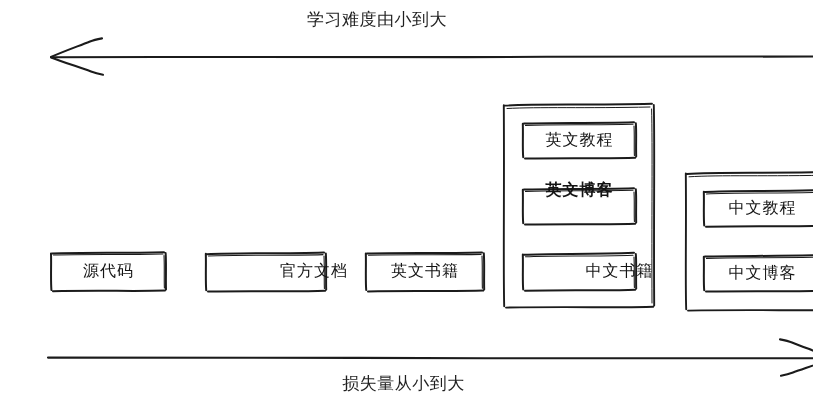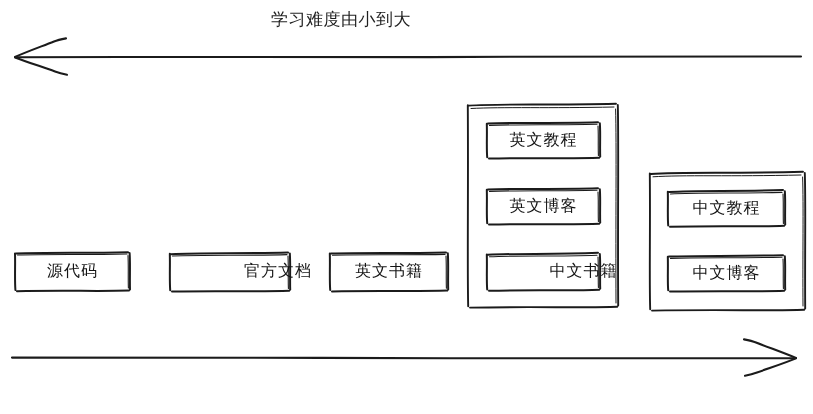--- a/index.html
+++ b/index.html
@@ -11,20 +11,21 @@
     height: 414px;
     background: #ffffff;
     font-family: "Liberation Sans", "DejaVu Sans", sans-serif;
     color: #1a1a1a;
     overflow: hidden;
   }
   #canvas {
     position: relative;
     width: 740px;
     height: 414px;
+    margin-left: 36px;
   }
   .axis-label {
     position: absolute;
     font-size: 17px;
     line-height: 20px;
     letter-spacing: 0.5px;
     color: #1f1f1f;
     white-space: nowrap;
     text-align: center;
   }
@@ -73,20 +74,21 @@
     background: transparent;
   }
 </style>
 </head>
 <body>
 
 <div id="canvas">
 
   <div class="axis-label" id="top-axis-label">学习难度由小到大</div>
 
+  <div class="axis-label" id="bottom-axis-label">损失量从小到大</div>
 
   <svg class="sketch" viewBox="0 0 813 414">
 
     <g>
       <path d="M801,56.5 C700,57.2 560,56.3 430,57.1 C320,57.8 160,56.6 16,57.2" stroke-width="2.1"></path>
       <path d="M15,57 C26,52 40,47 54,41.5 C58,40 62,39.2 66,38.4" stroke-width="2.1"></path>
       <path d="M15,57.4 C27,62 41,66.5 55,71.5 C59,73 63,74 67,74.8" stroke-width="2.1"></path>
     </g>
 
     <g>
@@ -145,19 +147,19 @@
   </svg>
 
   <div class="group-box" style="left:468px; top:104px; width:150px; height:203px;"></div>
   <div class="group-box" style="left:650px; top:172px; width:155px; height:138px;"></div>
 
   <div class="node" style="left:15px; top:252px; width:115px; height:38px;">源代码</div>
   <div class="node" style="left:170px; top:252px; width:120px; height:38px;padding-left:48px;">官方文档</div>
   <div class="node" style="left:330px; top:252px; width:118px; height:38px;">英文书籍</div>
 
   <div class="node" style="left:487px; top:122px; width:113px; height:36px;">英文教程</div>
-  <div class="node" style="left:487px; top:188px; width:113px; height:36px;">英文博客</div>
+  <div class="node" style="left:487px; top:172px; width:113px; height:36px;font-weight:bold;">英文博客</div>
   <div class="node" style="left:487px; top:253px; width:113px; height:37px;padding-left:40px;">中文书籍</div>
 
   <div class="node" style="left:668px; top:190px; width:117px; height:36px;">中文教程</div>
   <div class="node" style="left:668px; top:255px; width:117px; height:36px;text-align:right;">中文博客</div>
 
 </div>
 
 </body></html>

